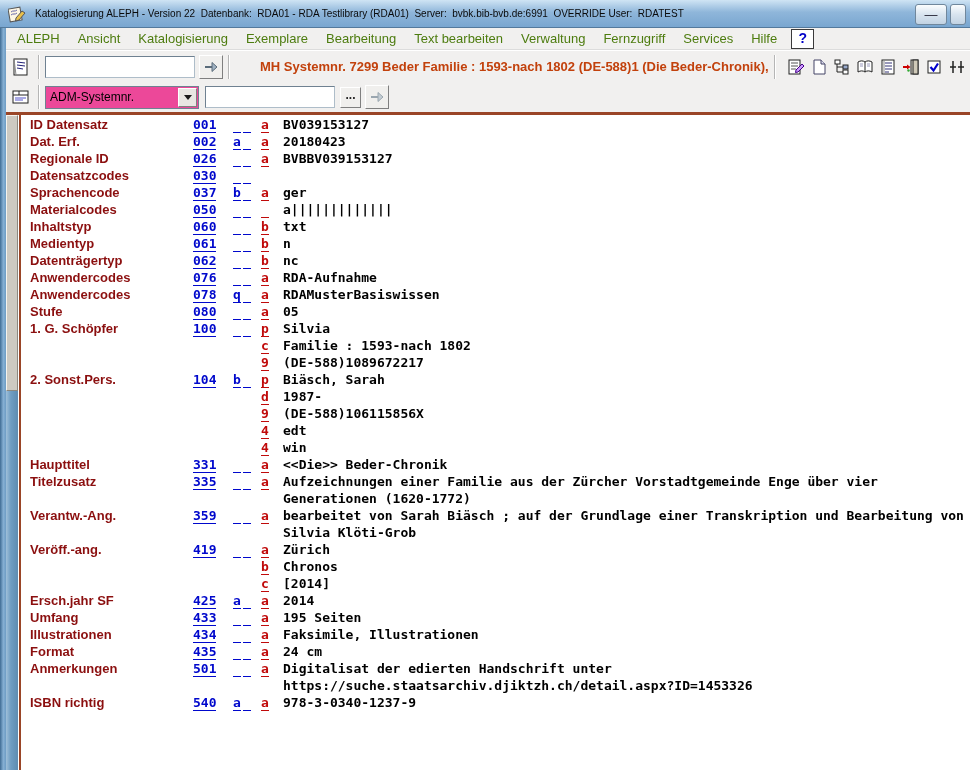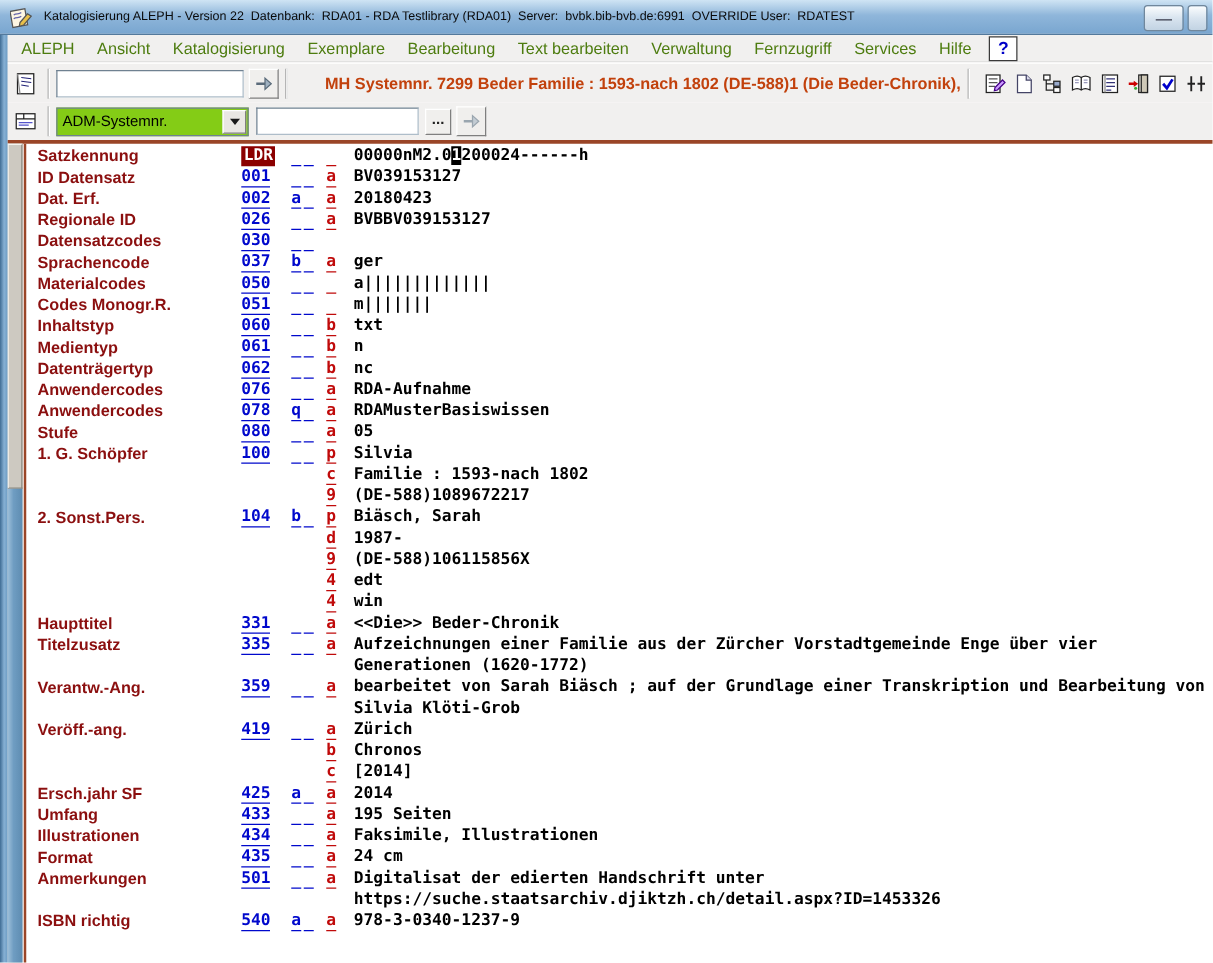--- a/index.html
+++ b/index.html
@@ -36,21 +36,21 @@
   .tinput{height:20px;background:#fff;border:1px solid #6f8191;border-bottom-color:#aebdc9;
     border-right-color:#aebdc9;box-sizing:content-box;font:12px "Liberation Sans",sans-serif;padding:0 3px;outline:none;}
   #search-input{width:142px;}
   #adm-input{width:122px;margin-left:6px;}
   .gobtn{width:22px;height:22px;margin-left:4px;background:#f0efed;border:1px solid;
     border-color:#fff #7f7f7f #7f7f7f #fff;display:flex;align-items:center;justify-content:center;flex:0 0 auto;}
   .gobtn.disabled svg path{stroke:#9aa6af;fill:#c3ccd3;}
   .rec-info{font-size:13px;font-weight:bold;color:#c2410c;margin-left:25px;white-space:nowrap;flex:0 0 auto;}
   .icon-strip{display:flex;gap:3px;margin-left:5px;overflow:hidden;flex:1;min-width:0;}
   .tbtn{flex:0 0 20px;height:22px;display:flex;align-items:center;justify-content:center;}
-  .combo{width:152px;height:21px;background:#84cc16;border:1px solid #6f8191;display:flex;
+  .combo{width:152px;height:21px;background:#ec4899;border:1px solid #6f8191;display:flex;
     align-items:center;box-sizing:content-box;}
   .combo-text{font-size:12px;padding-left:4px;flex:1;color:#000;}
   .combo-arrow{width:17px;height:17px;background:#e9e7e3;border:1px solid;margin-right:1px;
     border-color:#fff #7f7f7f #7f7f7f #fff;display:flex;align-items:center;justify-content:center;}
   .tri{width:0;height:0;border-left:4px solid transparent;border-right:4px solid transparent;
     border-top:5px solid #1a1a1a;}
   .sq-btn{width:19px;height:19px;margin-left:5px;background:#f0efed;border:1px solid;
     border-color:#fff #7f7f7f #7f7f7f #fff;font-size:12px;font-weight:bold;text-align:center;line-height:14px;color:#222;}
 
   
@@ -225,31 +225,20 @@
 </div>
 
 <div class="pane">
   <div class="lscroll">
     <div class="lthumb"></div>
     <div class="ltrack-blue"></div>
   </div>
   <div class="vline"></div>
   <div id="record-rows">
       <div class="row">
-        <div class="f-label">Satzkennung</div>
-        <div class="f-tag"><span class="tagbox selected">LDR</span></div>
-        <div class="f-ind"><span class="ichar"></span><span class="ichar"></span></div>
-        <div class="f-subs">
-          <div class="sub-line">
-            <div class="s-code"><span class="cchar"></span></div>
-            <div class="s-val">00000nM2.0<span class="cursor">1</span>200024------h</div>
-          </div>
-        </div>
-      </div>
-      <div class="row">
         <div class="f-label">ID Datensatz</div>
         <div class="f-tag"><span class="tagbox">001</span></div>
         <div class="f-ind"><span class="ichar"></span><span class="ichar"></span></div>
         <div class="f-subs">
           <div class="sub-line">
             <div class="s-code"><span class="cchar">a</span></div>
             <div class="s-val">BV039153127</div>
           </div>
         </div>
       </div>
@@ -296,31 +285,20 @@
         <div class="f-tag"><span class="tagbox">050</span></div>
         <div class="f-ind"><span class="ichar"></span><span class="ichar"></span></div>
         <div class="f-subs">
           <div class="sub-line">
             <div class="s-code"><span class="cchar"></span></div>
             <div class="s-val">a|||||||||||||</div>
           </div>
         </div>
       </div>
       <div class="row">
-        <div class="f-label">Codes Monogr.R.</div>
-        <div class="f-tag"><span class="tagbox">051</span></div>
-        <div class="f-ind"><span class="ichar"></span><span class="ichar"></span></div>
-        <div class="f-subs">
-          <div class="sub-line">
-            <div class="s-code"><span class="cchar"></span></div>
-            <div class="s-val">m|||||||</div>
-          </div>
-        </div>
-      </div>
-      <div class="row">
         <div class="f-label">Inhaltstyp</div>
         <div class="f-tag"><span class="tagbox">060</span></div>
         <div class="f-ind"><span class="ichar"></span><span class="ichar"></span></div>
         <div class="f-subs">
           <div class="sub-line">
             <div class="s-code"><span class="cchar">b</span></div>
             <div class="s-val">txt</div>
           </div>
         </div>
       </div>

